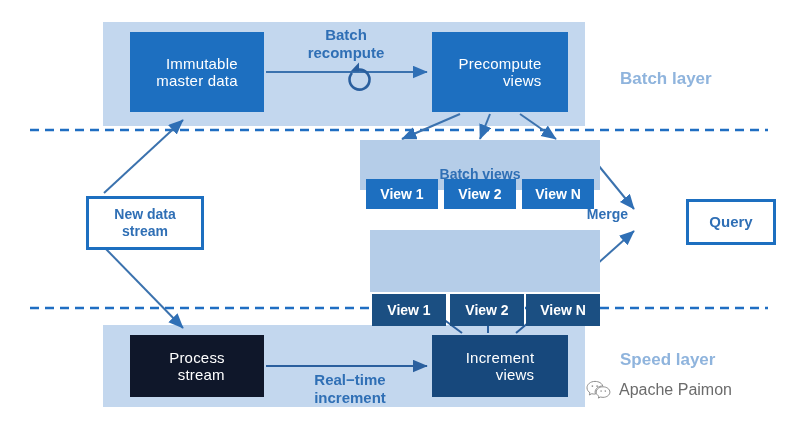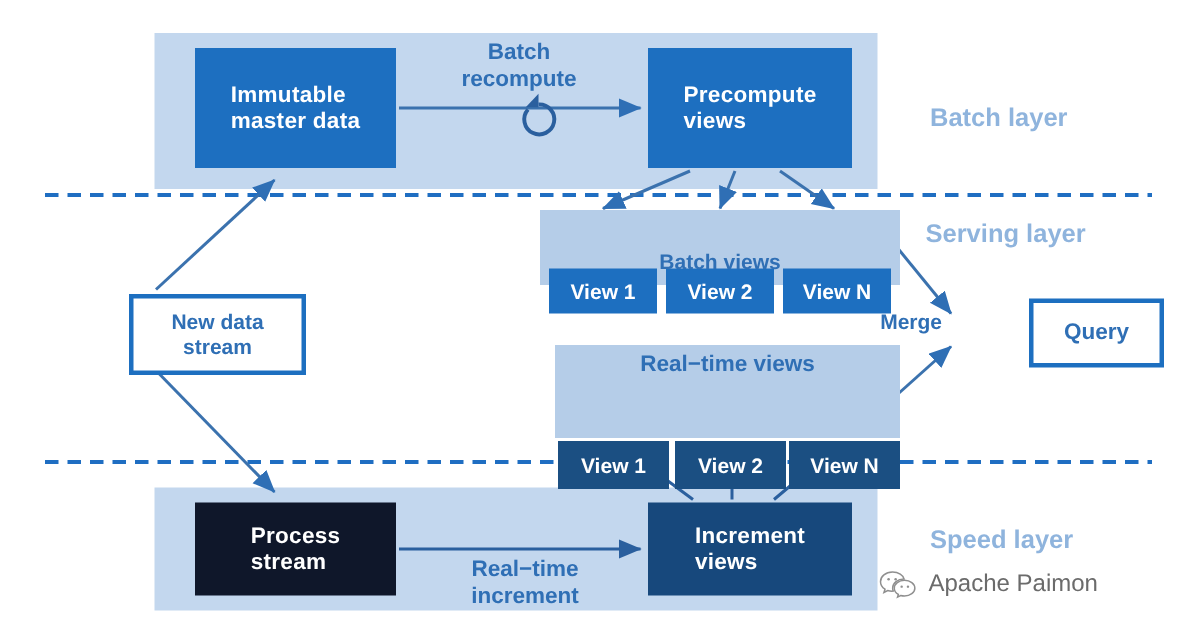--- a/index.html
+++ b/index.html
@@ -11,21 +11,21 @@
   .band{position:absolute;background:#c3d7ee;}
   .band.batch{left:103px;top:22px;width:482px;height:104px;}
   .band.speed{left:103px;top:325px;width:482px;height:82px;}
 
   .subband{position:absolute;background:#b5cde8;}
   .subband.batchviews{left:360px;top:140px;width:240px;height:50px;}
   .subband.rtviews{left:370px;top:230px;width:230px;height:62px;}
 
   
   .box{position:absolute;display:flex;align-items:center;justify-content:center;
-       text-align:left;color:#ffffff;font-weight:bold;line-height:1.15;
+       text-align:right;color:#ffffff;font-weight:normal;line-height:1.15;
        letter-spacing:.2px;}
   .box.blue{background:#1d6fc0;}
   .box.navy{background:#0f172a;}
   .box.navy2{background:#17487c;}
 
   .box.immutable{left:130px;top:32px;width:134px;height:80px;font-size:15px;}
   .box.precompute{left:432px;top:32px;width:136px;height:80px;font-size:15px;}
   .box.process{left:130px;top:335px;width:134px;height:62px;font-size:15px;}
   .box.increment{left:432px;top:335px;width:136px;height:62px;font-size:15px;}
 
@@ -140,24 +140,22 @@
   <div class="box blue immutable">Immutable<br>master data</div>
   <div class="box blue precompute">Precompute<br>views</div>
   <div class="cap batchrecompute">Batch<br>recompute</div>
   <div class="layerlabel batch">Batch layer</div>
 
   <div class="subband batchviews"></div>
   <div class="chip b b1">View 1</div>
   <div class="chip b b2">View 2</div>
   <div class="chip b b3">View N</div>
   <div class="cap batchviews">Batch views</div>
-  <div class="layerlabel serving">Serving layer</div>
 
   <div class="subband rtviews"></div>
-  <div class="cap rtviews">Real−time views</div>
   <div class="chip r r1">View 1</div>
   <div class="chip r r2">View 2</div>
   <div class="chip r r3">View N</div>
 
   <div class="box navy process">Process<br>stream</div>
   <div class="box navy2 increment">Increment<br>views</div>
   <div class="cap realtimeinc">Real−time<br>increment</div>
   <div class="layerlabel speed">Speed layer</div>
 
   <div class="obox newdata">New data<br>stream</div>

